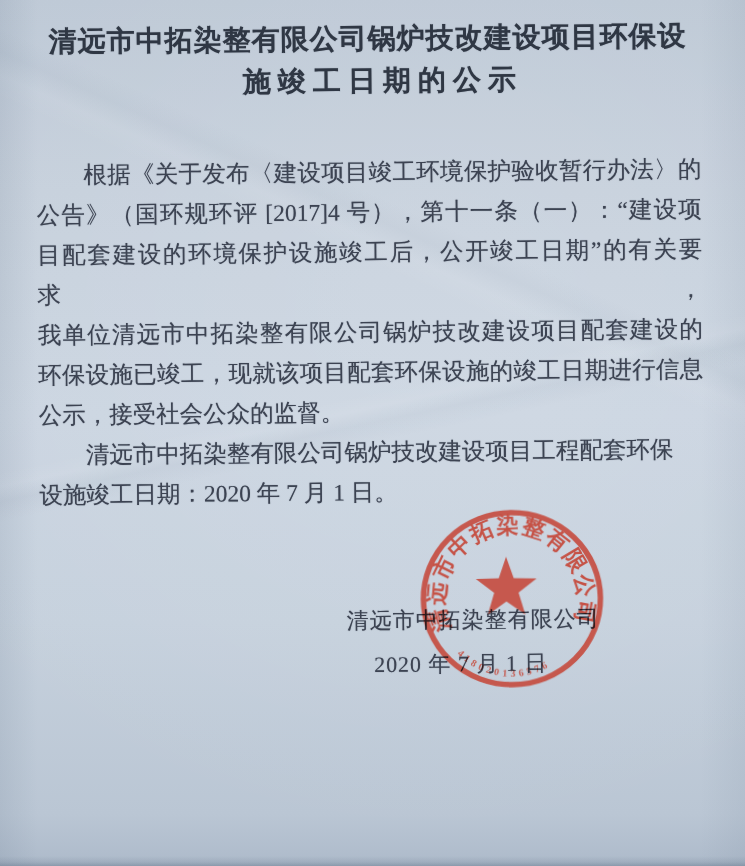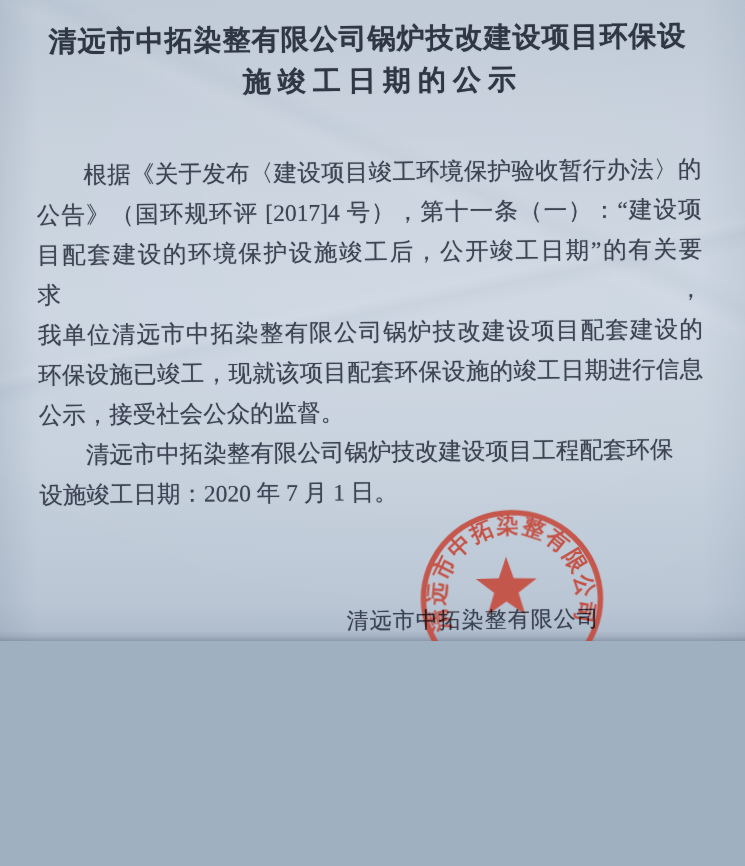--- a/index.html
+++ b/index.html
@@ -2,21 +2,21 @@
 <html><head>
 <meta charset="utf-8">
 <style>
   html,body{margin:0;padding:0;}
   body{
     width:745px;height:866px;overflow:hidden;
     background:#9fb0c0;
     font-family:"Liberation Serif", serif;
   }
   .paper{
-    position:relative;width:745px;height:641px;overflow:hidden;
+    position:relative;width:745px;height:866px;overflow:hidden;
     background:
       linear-gradient(0deg, rgba(88,106,127,.40) 0px, rgba(88,106,127,.16) 4px, rgba(88,106,127,0) 10px),
       radial-gradient(120% 90% at 58% 36%, rgba(255,255,255,.10), rgba(255,255,255,0) 70%),
       linear-gradient(90deg, rgba(92,110,132,.13), rgba(92,110,132,0) 5%),
       linear-gradient(90deg, rgba(92,110,132,0) 94%, rgba(92,110,132,.09) 100%),
       linear-gradient(168deg, rgba(0,0,0,0) 46%, rgba(255,255,255,.06) 47.5%, rgba(78,98,120,.05) 49%, rgba(0,0,0,0) 51%),
       linear-gradient(24deg, rgba(0,0,0,0) 64%, rgba(255,255,255,.05) 66%, rgba(78,98,120,.04) 68%, rgba(0,0,0,0) 70%),
       linear-gradient(180deg, #bec9d6 0%, #c6d0dc 22%, #cbd5e1 48%, #c6d1dd 72%, #bac6d4 94%, #adbaca 100%);
   }
   .content{

